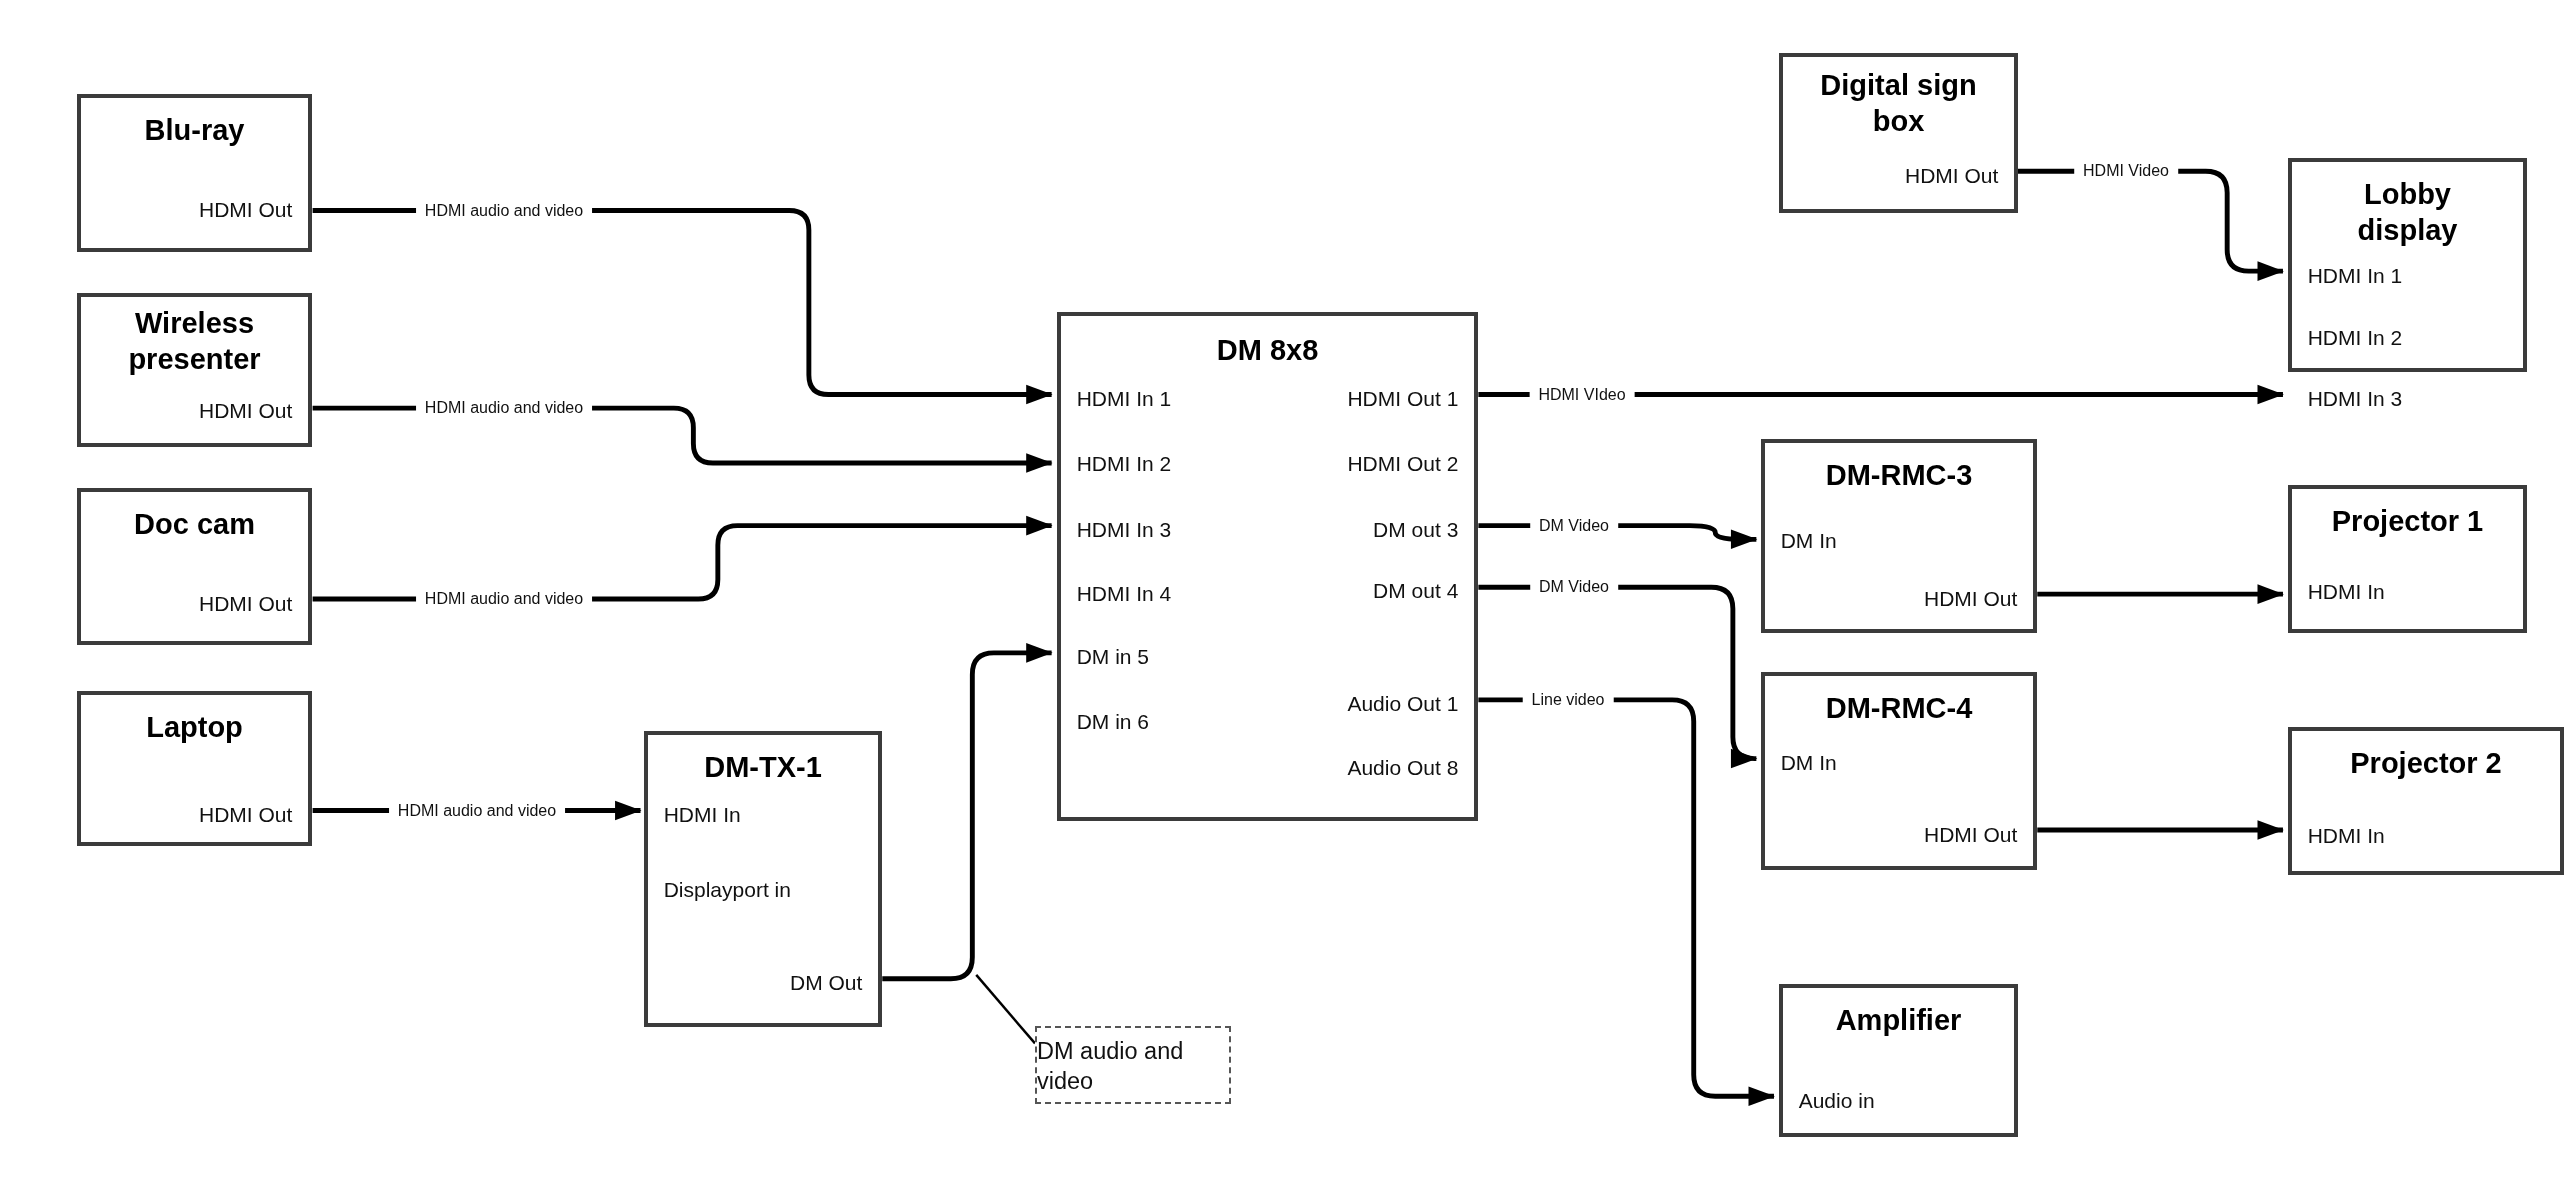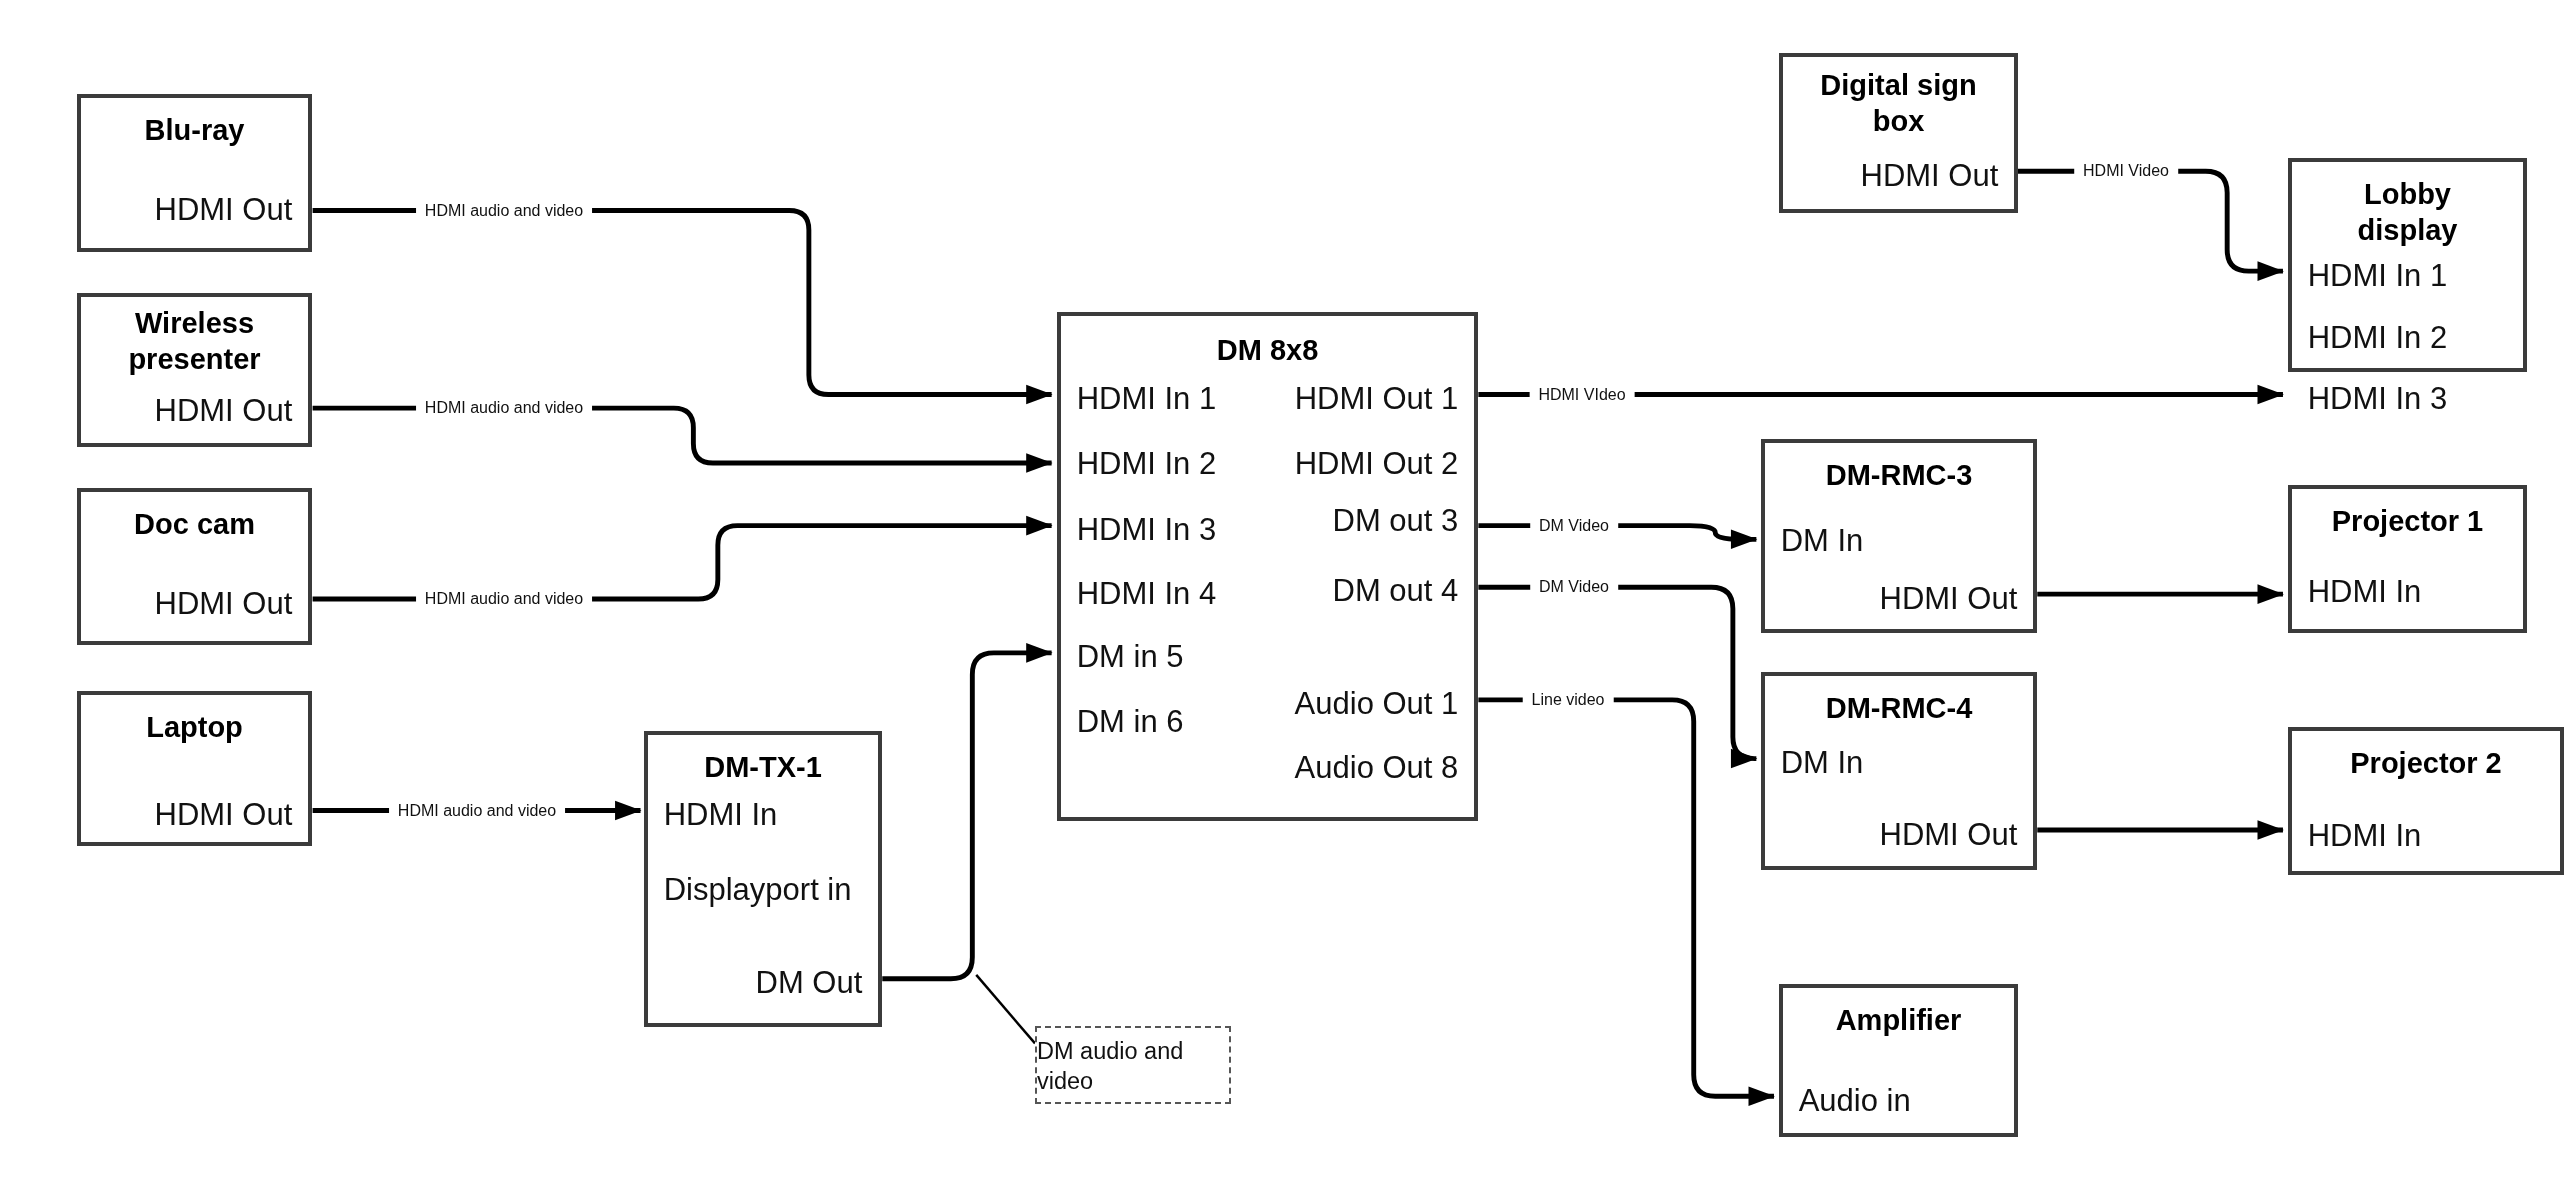--- a/index.html
+++ b/index.html
@@ -2,21 +2,21 @@
 <html><head>
 <meta charset="utf-8">
 <style>
   html,body{margin:0;padding:0;background:#ffffff;}
   .canvas{position:relative;width:2576px;height:1201px;background:#ffffff;
           font-family:"Liberation Sans",sans-serif;color:#000;overflow:hidden;}
   svg.wires{position:absolute;left:0;top:0;width:2576px;height:1201px;}
   .node{position:absolute;border:4.9px solid #3b3b3b;background:#ffffff;box-sizing:border-box;}
   .node .title{position:absolute;top:13.7px;left:0;right:0;text-align:center;font-weight:bold;
                font-size:29px;line-height:36px;white-space:pre-line;color:#000;}
-  .port{position:absolute;left:15.7px;right:15.7px;font-size:31px;line-height:29px;color:#111;white-space:nowrap;}
+  .port{position:absolute;left:15.7px;right:15.7px;font-size:21px;line-height:29px;color:#111;white-space:nowrap;}
   .pl{text-align:left;} .pr{text-align:right;}
   .wlabel{position:absolute;transform:translate(-50%,-50%);background:#ffffff;padding:0 8.8px;
           font-size:16px;line-height:27.4px;color:#111;white-space:nowrap;}
   .callout{position:absolute;left:1035px;top:1026px;width:196px;height:78px;border:2px dashed #555;
            background:#fff;box-sizing:border-box;text-align:left;font-size:23.5px;line-height:30px;
            padding-top:7.8px;white-space:pre-line;color:#111;}
 </style>
 </head>
 <body>
 
@@ -76,21 +76,21 @@
   <div class="node" style="left:1057px;top:312px;width:421px;height:509px">
     <div class="title" style="top:15.7px">DM 8x8</div>
     <span class="port pl" style="top:68px">HDMI In 1</span>
     <span class="port pl" style="top:133px">HDMI In 2</span>
     <span class="port pl" style="top:199px">HDMI In 3</span>
     <span class="port pl" style="top:263px">HDMI In 4</span>
     <span class="port pl" style="top:326px">DM in 5</span>
     <span class="port pl" style="top:391px">DM in 6</span>
     <span class="port pr" style="top:68px">HDMI Out 1</span>
     <span class="port pr" style="top:133px">HDMI Out 2</span>
-    <span class="port pr" style="top:190px">DM out 3</span>
+    <span class="port pr" style="top:199px">DM out 3</span>
     <span class="port pr" style="top:260px">DM out 4</span>
     <span class="port pr" style="top:373px">Audio Out 1</span>
     <span class="port pr" style="top:437px">Audio Out 8</span>
   </div>
 
   <div class="node" style="left:1779px;top:53px;width:239px;height:160px">
     <div class="title" style="top:9.8px">Digital sign
 box</div>
     <span class="port pr" style="top:104px">HDMI Out</span>
   </div>

